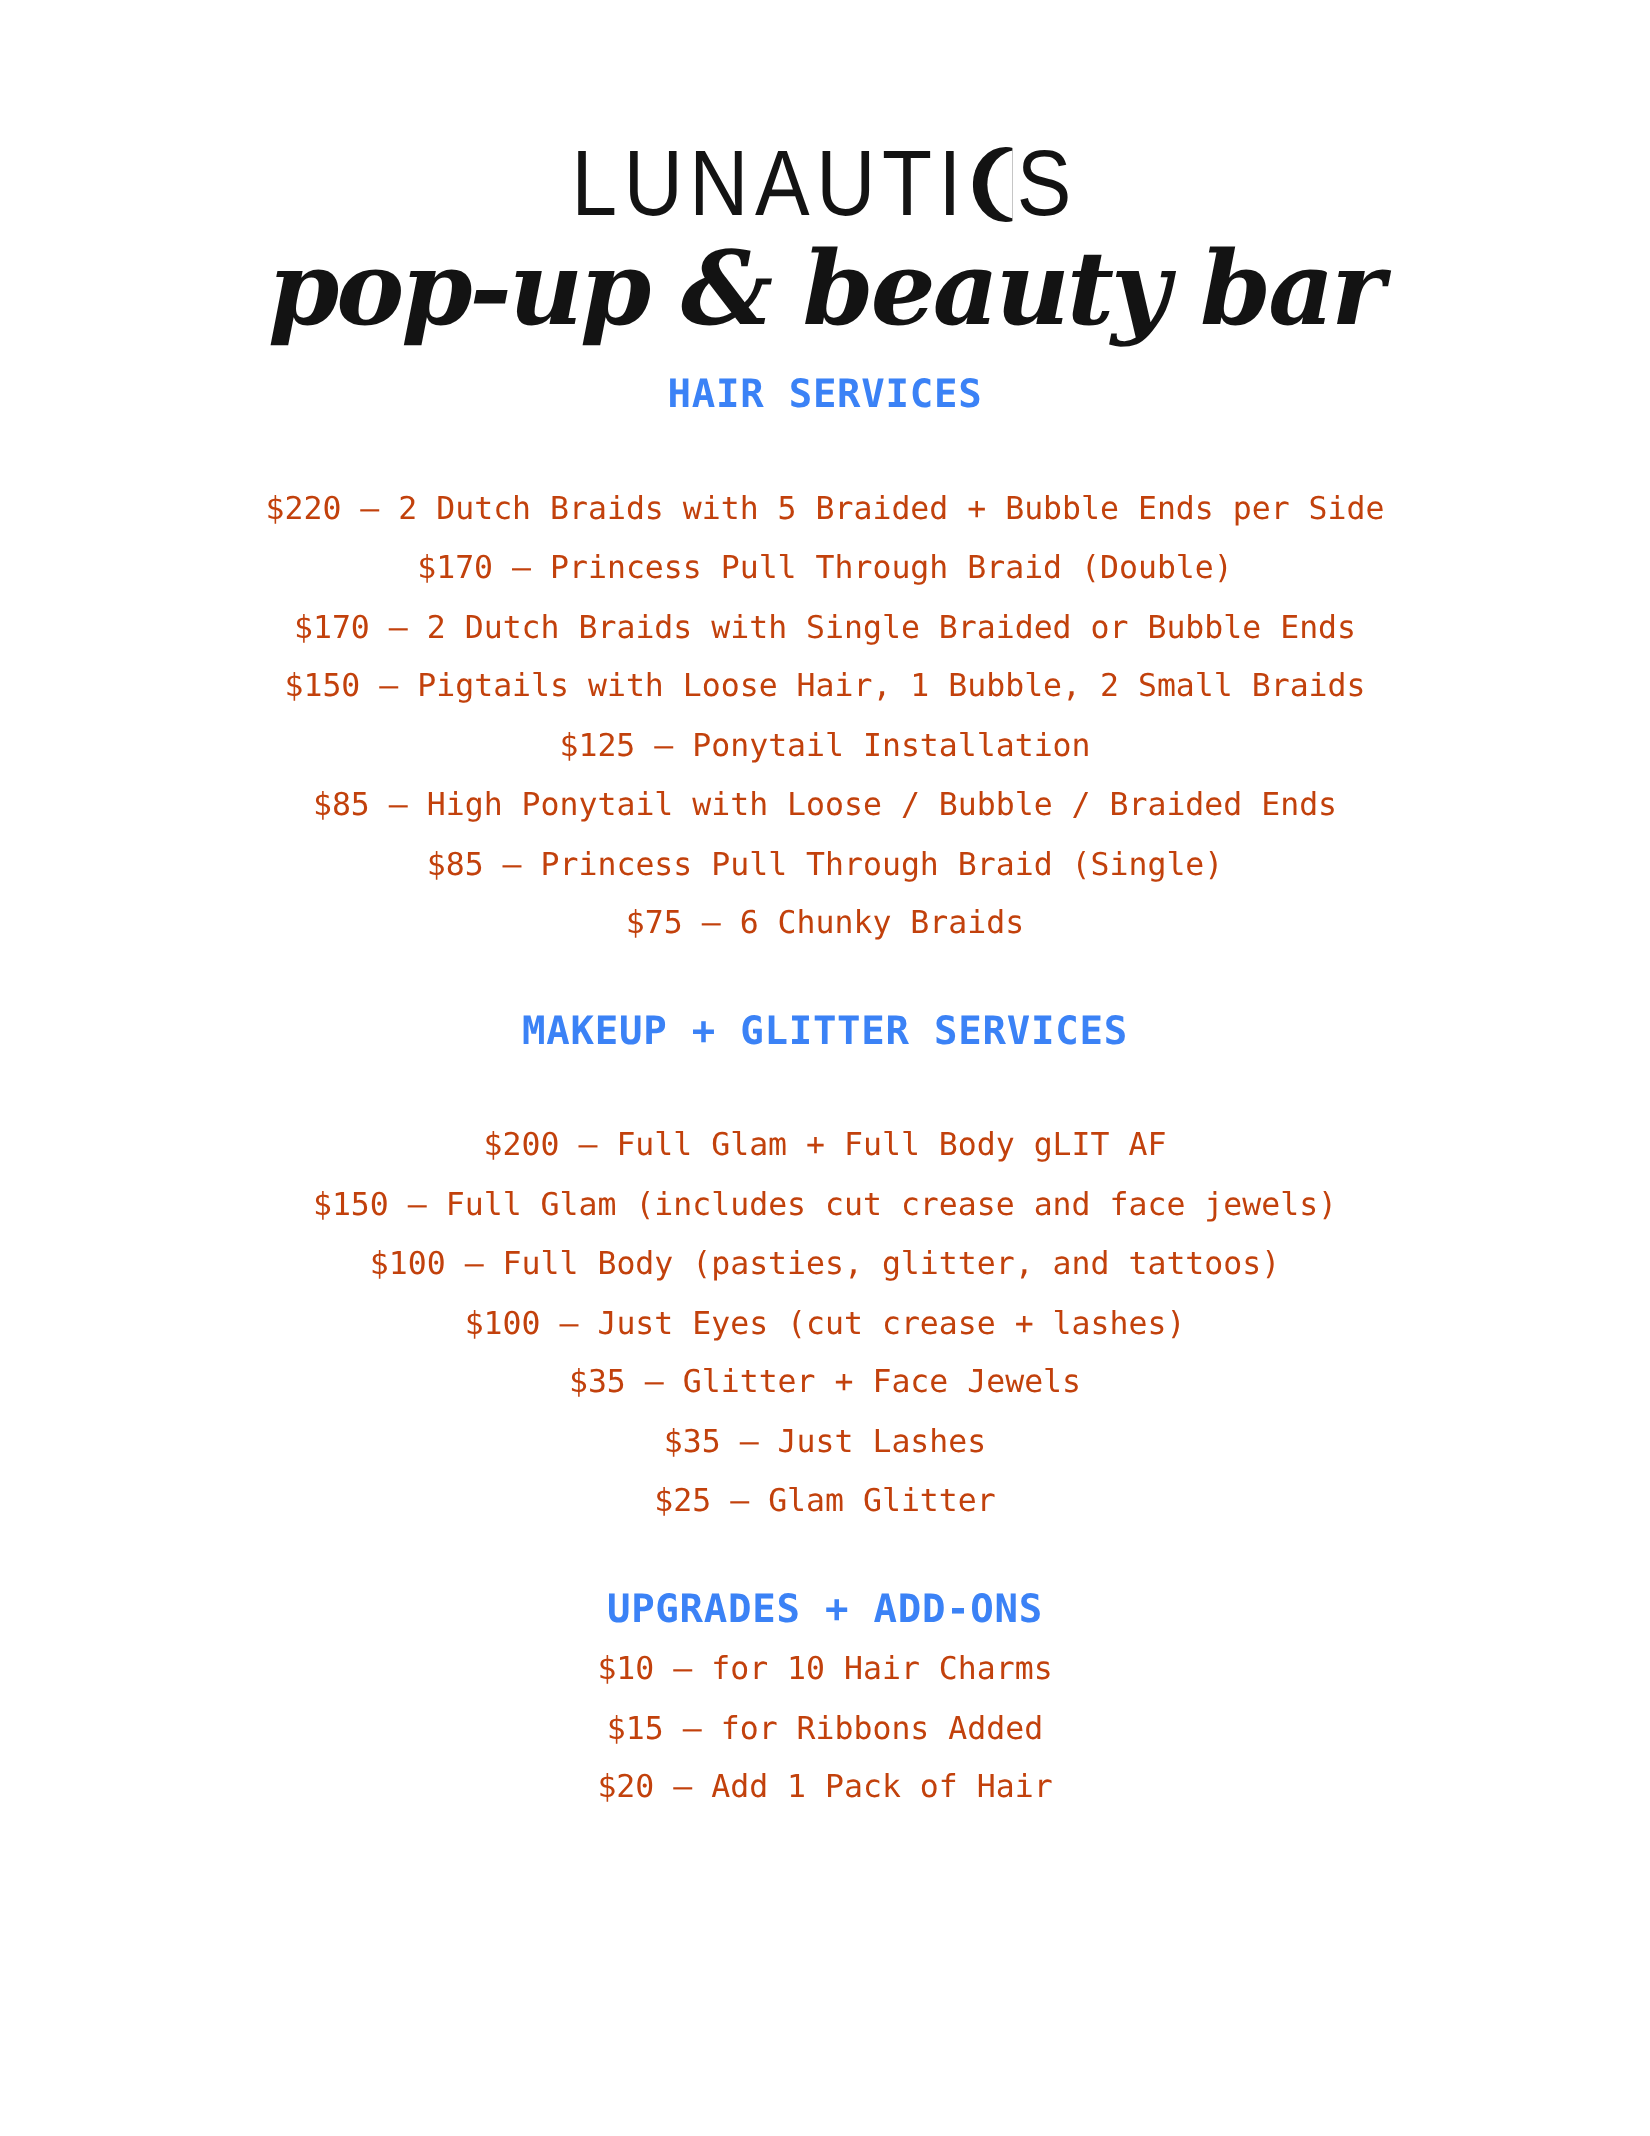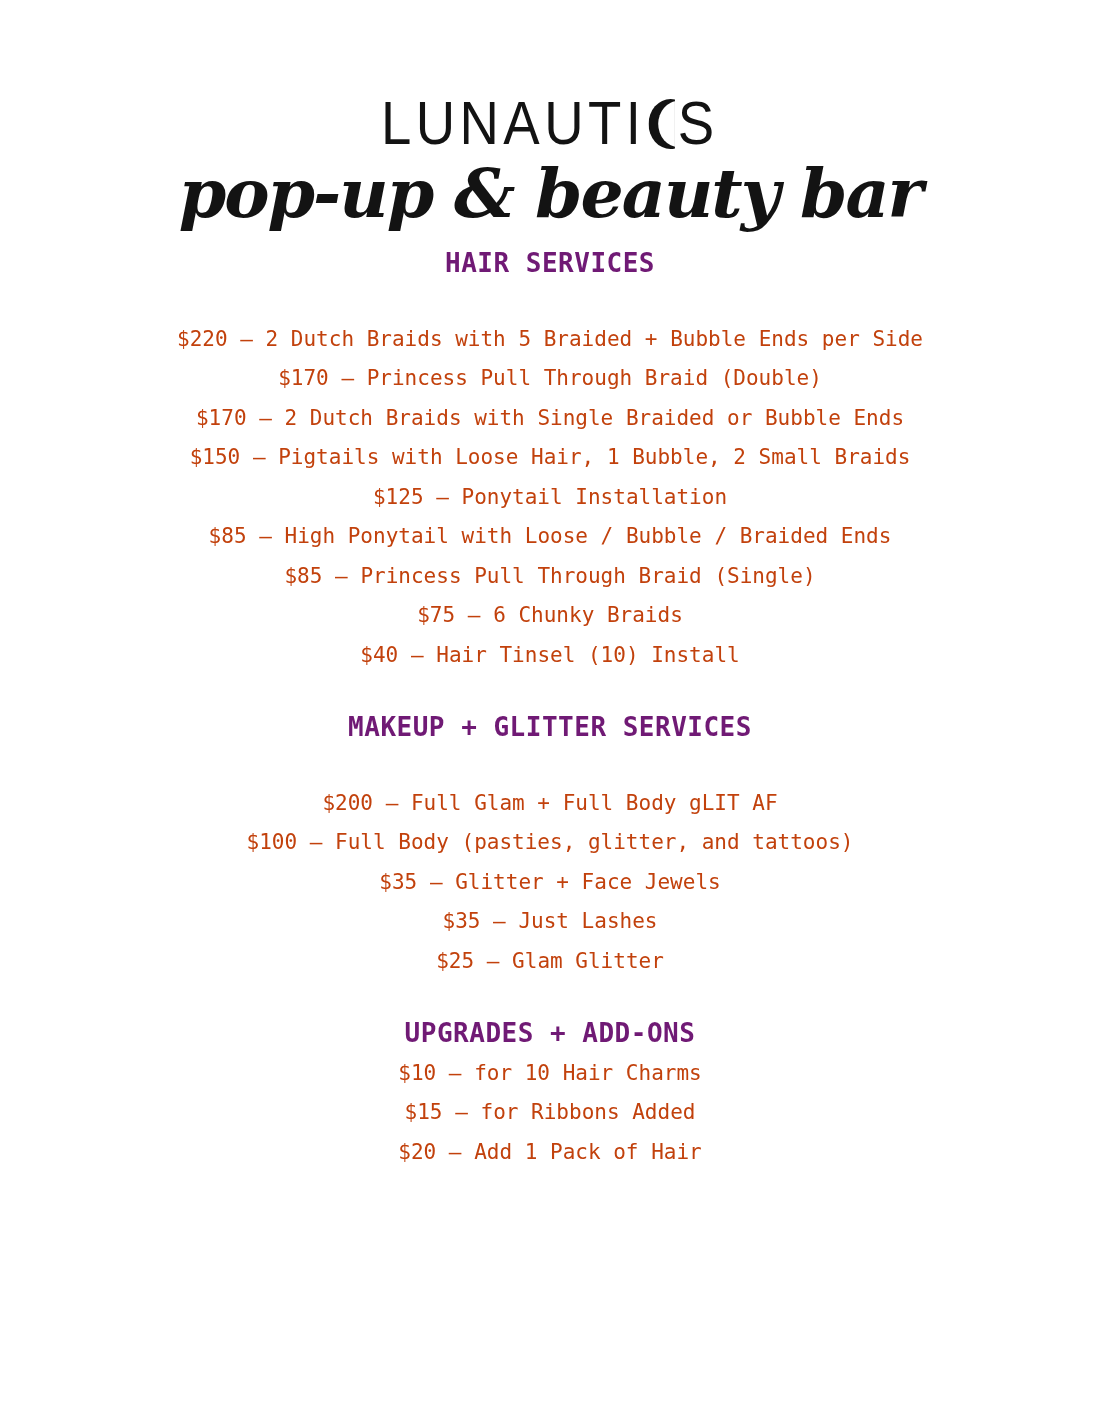--- a/index.html
+++ b/index.html
@@ -74,21 +74,21 @@
   .menu-section { margin-top: 33px; }
   .menu-section:first-of-type { margin-top: 20px; }
 
   .section-title {
     margin: 0;
     font-family: "DejaVu Sans Mono", "Liberation Mono", monospace;
     font-weight: bold;
     font-size: 26px;
     line-height: 39.5px;
     letter-spacing: 0.5px;
-    color: #701a75;
+    color: #3b82f6;
   }
 
   .item-list { margin-top: 0; }
   .item-list.spaced { margin-top: 36px; }
 
   .item-line {
     font-family: "DejaVu Sans Mono", "Liberation Mono", monospace;
     font-size: 21px;
     line-height: 39.5px;
     white-space: nowrap;
@@ -111,28 +111,29 @@
         <h2 class="section-title">HAIR SERVICES</h2>
         <div class="item-list spaced">
           <div class="item-line"><span>$220</span> <span>–</span> <span>2 Dutch Braids with 5 Braided + Bubble Ends per Side</span></div>
           <div class="item-line"><span>$170</span> <span>–</span> <span>Princess Pull Through Braid (Double)</span></div>
           <div class="item-line"><span>$170</span> <span>–</span> <span>2 Dutch Braids with Single Braided or Bubble Ends</span></div>
           <div class="item-line"><span>$150</span> <span>–</span> <span>Pigtails with Loose Hair, 1 Bubble, 2 Small Braids</span></div>
           <div class="item-line"><span>$125</span> <span>–</span> <span>Ponytail Installation</span></div>
           <div class="item-line"><span>$85</span> <span>–</span> <span>High Ponytail with Loose / Bubble / Braided Ends</span></div>
           <div class="item-line"><span>$85</span> <span>–</span> <span>Princess Pull Through Braid (Single)</span></div>
           <div class="item-line"><span>$75</span> <span>–</span> <span>6 Chunky Braids</span></div>
-          <div class="item-line"><span>$40</span> <span>–</span> <span>Hair Tinsel (10) Install</span></div>
         </div>
       </section>
       <section class="menu-section">
         <h2 class="section-title">MAKEUP + GLITTER SERVICES</h2>
         <div class="item-list spaced">
           <div class="item-line"><span>$200</span> <span>–</span> <span>Full Glam + Full Body gLIT AF</span></div>
+          <div class="item-line"><span>$150</span> <span>–</span> <span>Full Glam (includes cut crease and face jewels)</span></div>
           <div class="item-line"><span>$100</span> <span>–</span> <span>Full Body (pasties, glitter, and tattoos)</span></div>
+          <div class="item-line"><span>$100</span> <span>–</span> <span>Just Eyes (cut crease + lashes)</span></div>
           <div class="item-line"><span>$35</span> <span>–</span> <span>Glitter + Face Jewels</span></div>
           <div class="item-line"><span>$35</span> <span>–</span> <span>Just Lashes</span></div>
           <div class="item-line"><span>$25</span> <span>–</span> <span>Glam Glitter</span></div>
         </div>
       </section>
       <section class="menu-section">
         <h2 class="section-title">UPGRADES + ADD-ONS</h2>
         <div class="item-list">
           <div class="item-line"><span>$10</span> <span>–</span> <span>for 10 Hair Charms</span></div>
           <div class="item-line"><span>$15</span> <span>–</span> <span>for Ribbons Added</span></div>

